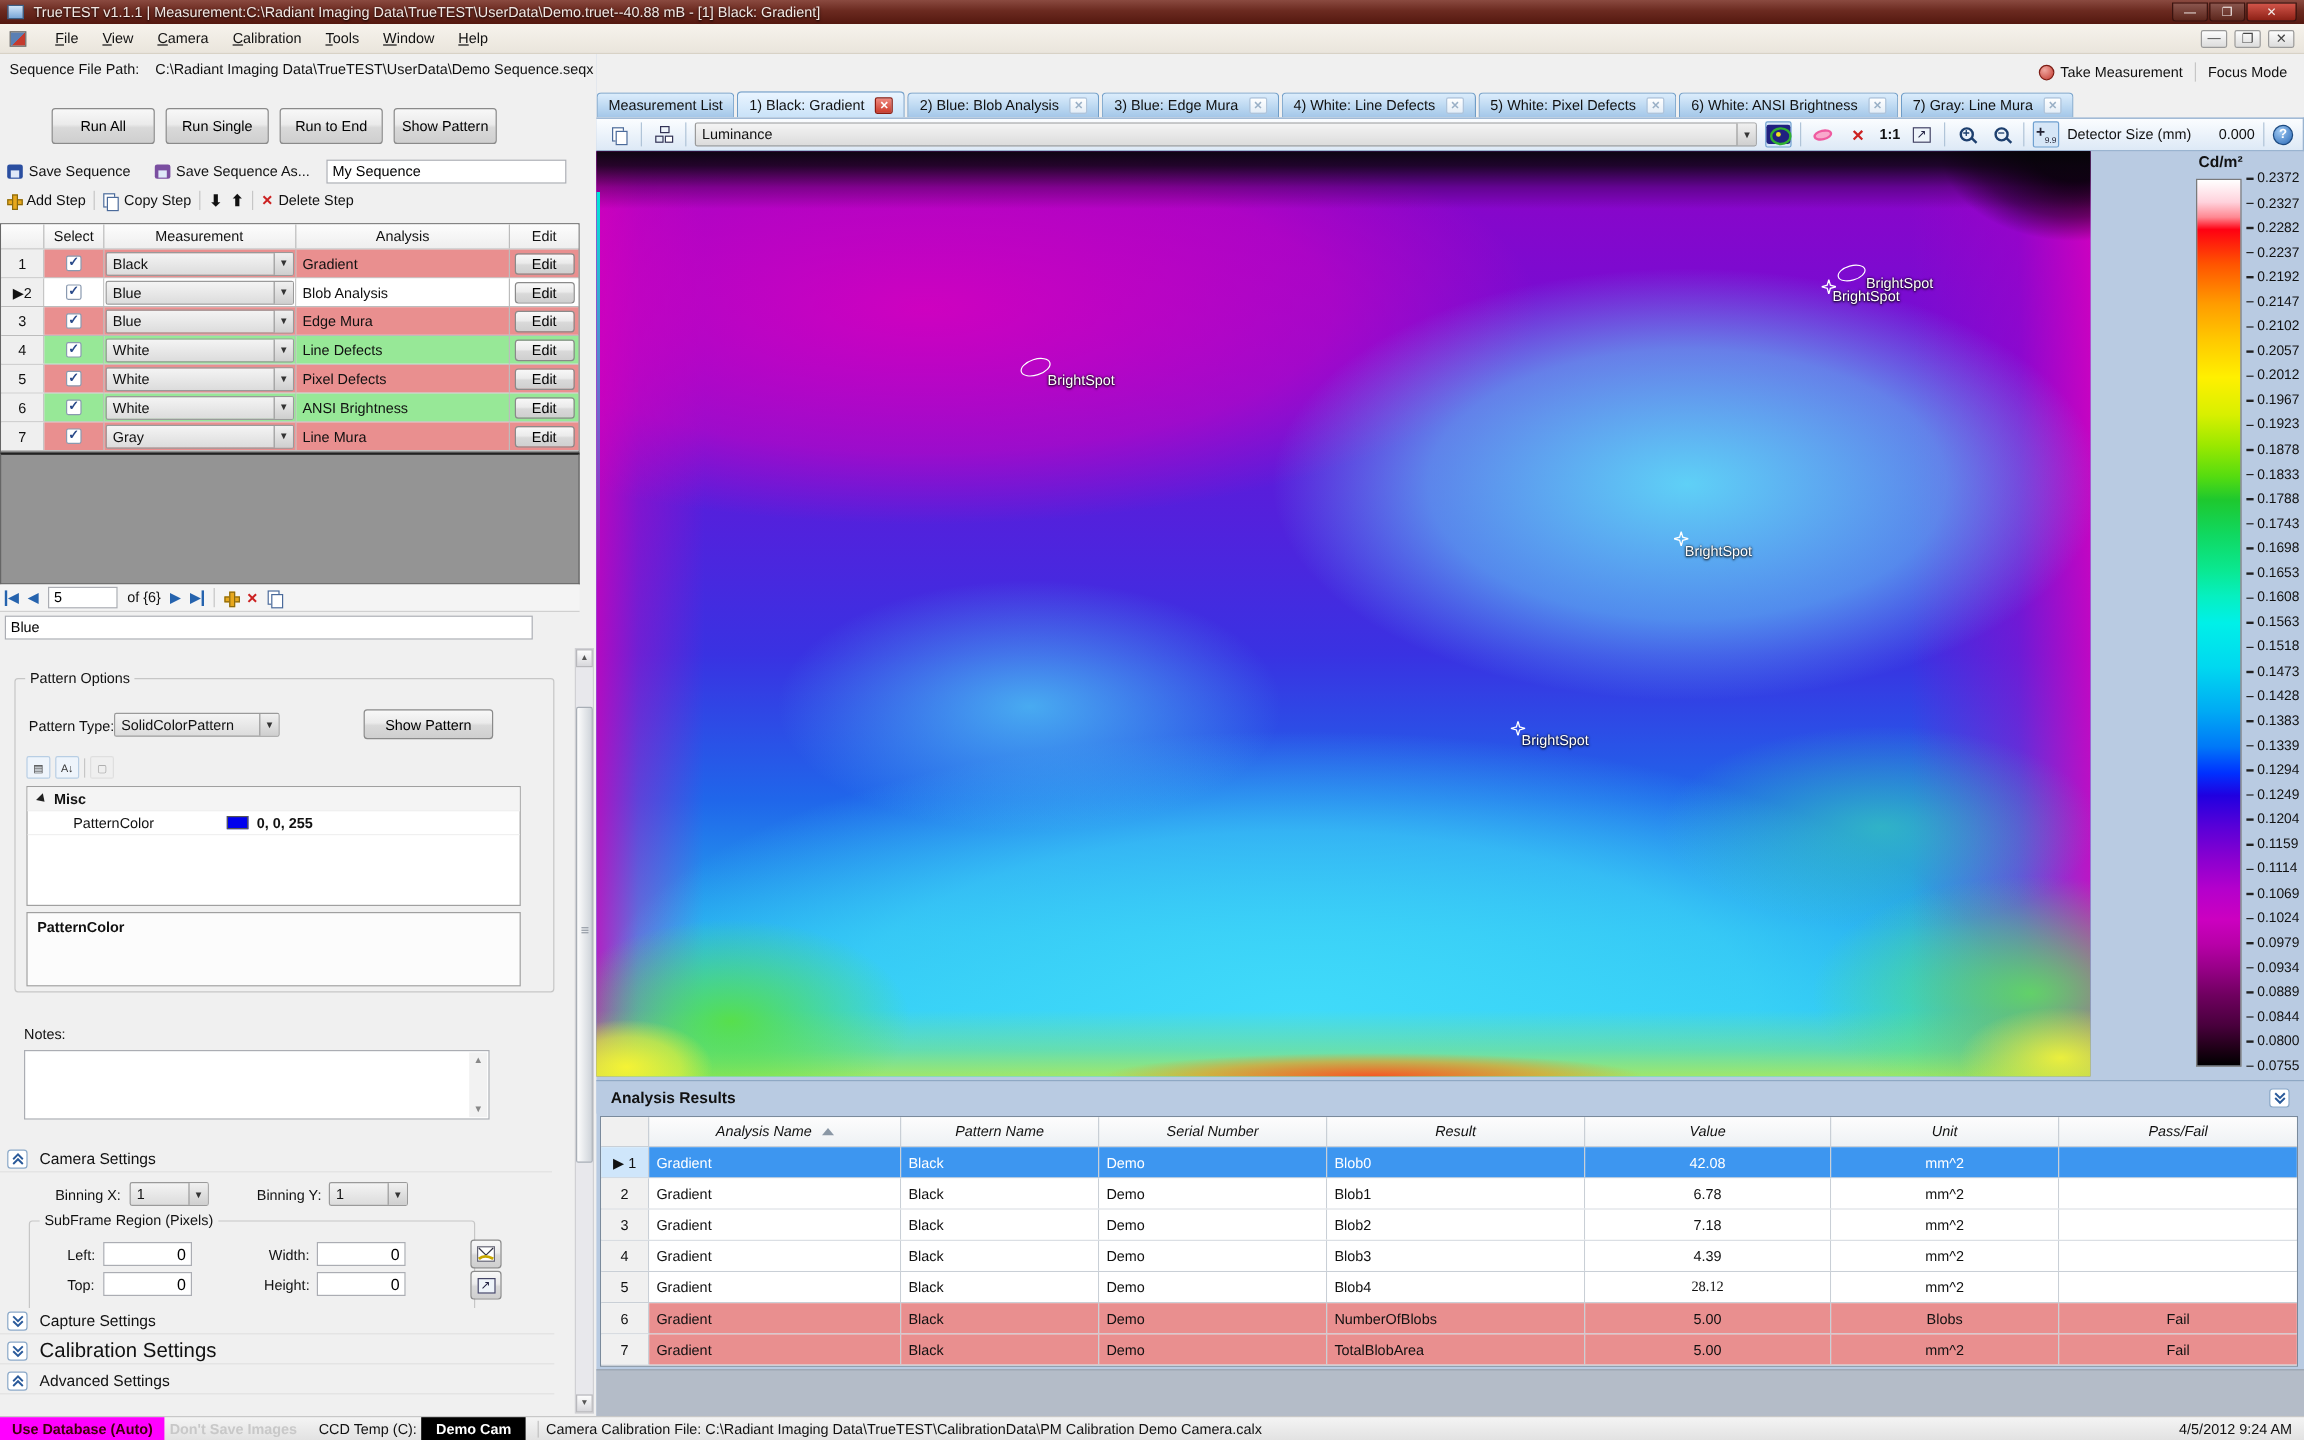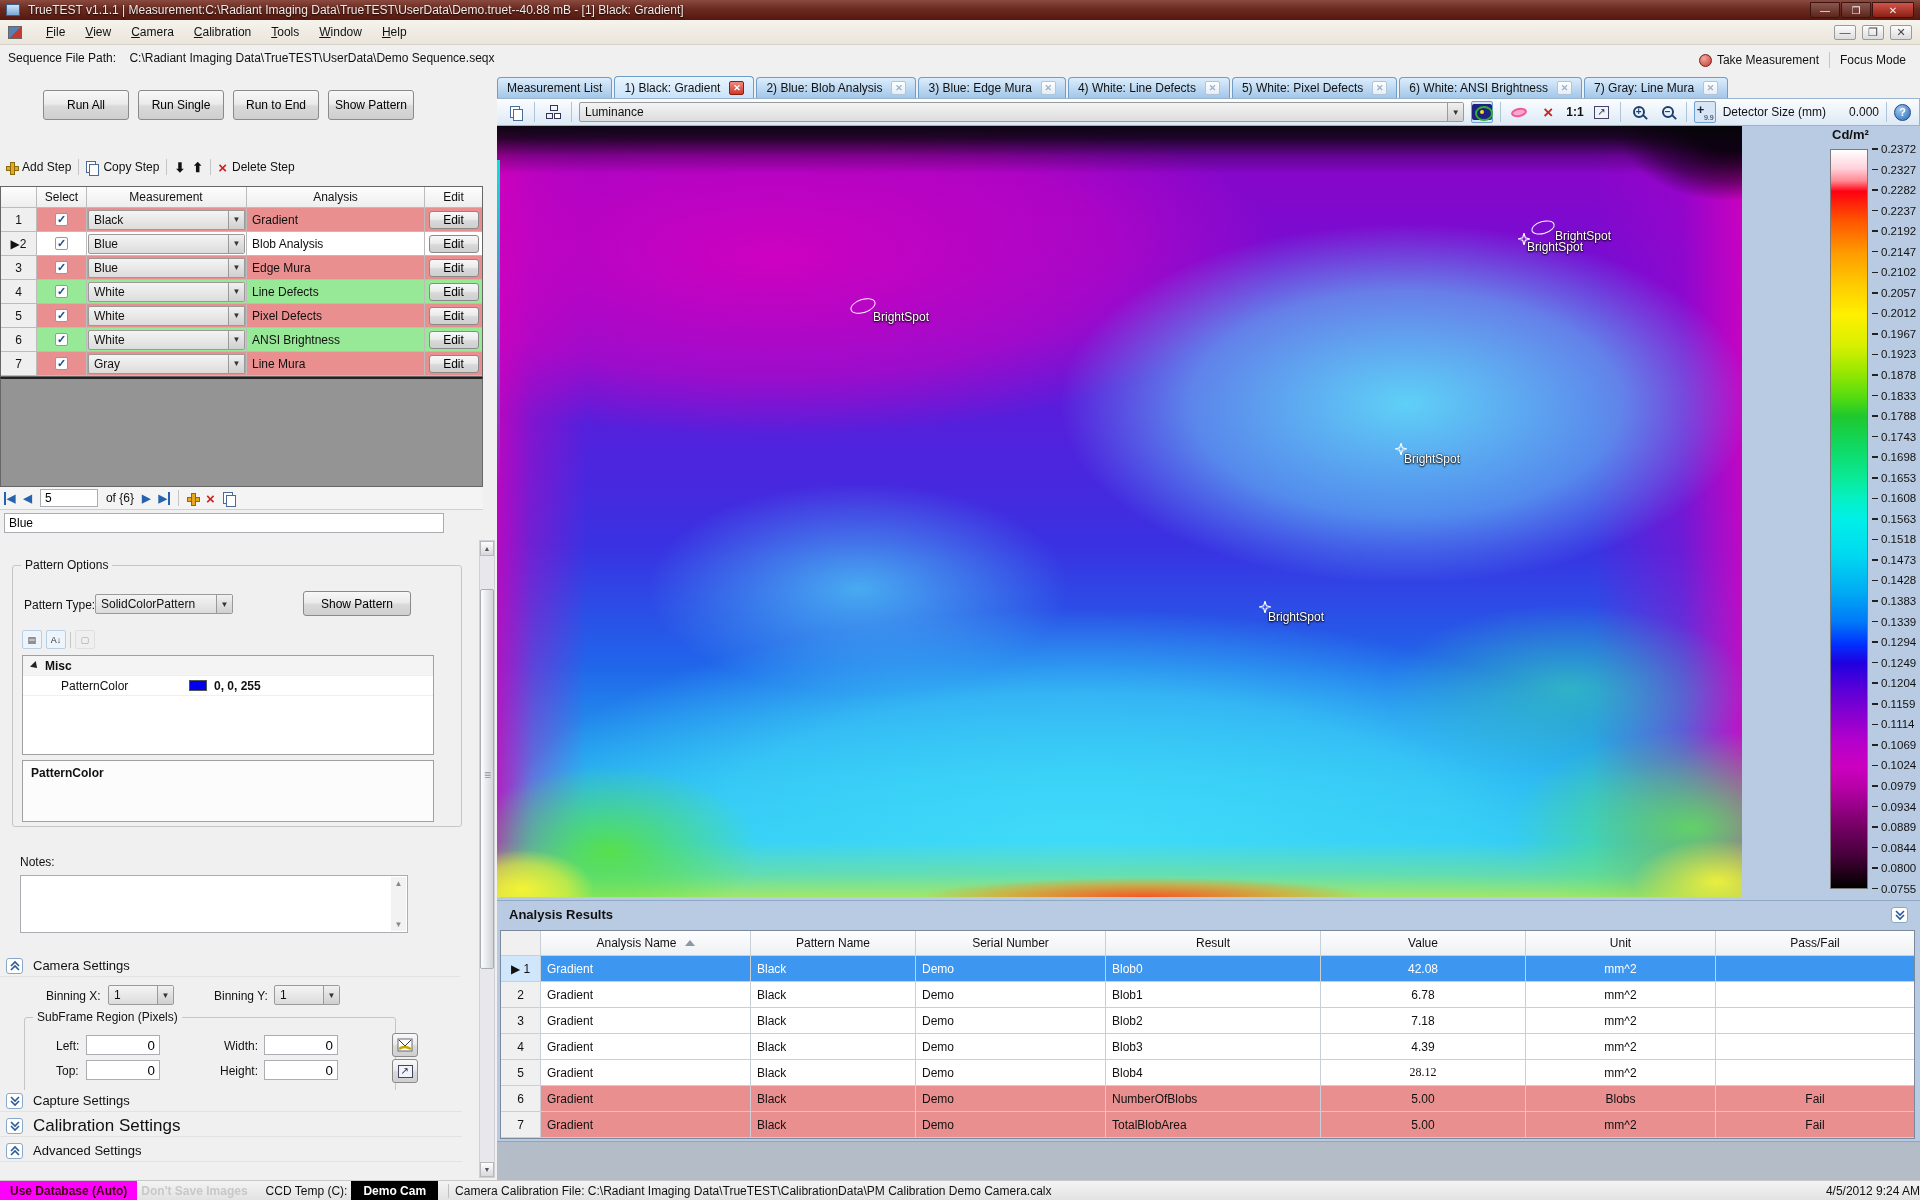--- a/index.html
+++ b/index.html
@@ -216,39 +216,39 @@
 
   
   #results-hdr { position:absolute; left:0; top:855px; width:1423px; height:28px; background:#b9cbe2;
     border-top:1px solid #8fa8c4; display:flex; align-items:center; padding:0 12px; }
   #results-hdr b { font-size:13px; }
   #results-collapse { margin-left:auto; }
   #results-table { position:absolute; left:3px; top:885px; width:1415px; background:#fff; border:1px solid #7a8a9c; }
   .rt-row { display:flex; height:26px; border-bottom:1px solid #c9cfd6; }
   .rt-cell { border-right:1px solid #c9cfd6; display:flex; align-items:center; overflow:hidden; padding:0 6px; white-space:nowrap; }
   .rt-head { background:linear-gradient(180deg,#fdfdfd,#eef1f4); height:25px; }
-  .rt-head .rt-cell { justify-content:center; }
+  .rt-head .rt-cell { justify-content:center;font-style:italic; }
   .rt-c0 { width:40px; justify-content:center; background:#f0f0f0; padding:0; }
   .rt-c1 { width:210px; } .rt-c2 { width:165px; } .rt-c3 { width:190px; } .rt-c4 { width:215px; }
   .rt-c5 { width:205px; justify-content:center; } .rt-c6 { width:190px; justify-content:center; }
   .rt-c7 { width:198px; justify-content:center; border-right:none; }
   .sort-arrow { width:0; height:0; border-left:5px solid transparent; border-right:5px solid transparent;
     border-bottom:6px solid #8a97a5; margin-left:8px; }
   #results-footer { position:absolute; left:0; top:1096px; width:1423px; height:39px; background:#b4bcc8; border-top:1px solid #98a2b0; }
 
   
   #statusbar { position:absolute; left:0; top:1180px; width:1920px; height:20px;
     background:linear-gradient(180deg,#f4f4f4,#e2e2e2); border-top:1px solid #c8c8c8;
     display:flex; align-items:center; font-size:12px; }
   #sb-db { background:#ff00ff; color:#40000c; font-weight:bold; padding:2px 10px; height:20px; display:flex; align-items:center; }
   #sb-nosave { color:#c8c8c8; font-weight:bold; padding:0 4px; }
   #sb-ccd { padding:0 4px 0 14px; }
   #sb-cam { background:#000; color:#fff; font-weight:bold; padding:2px 12px; height:20px; display:flex; align-items:center; }
   #sb-calib { border-left:1px solid #c0c0c0; margin-left:10px; padding-left:6px; flex:1; }
-  #sb-time { padding-right:0; }
+  #sb-time { padding-right:10px; }
 </style>
 </head>
 <body>
 
 <div id="titlebar">
   <span class="win-icon"></span>
   <span id="title-text">TrueTEST v1.1.1  |  Measurement:C:\Radiant Imaging Data\TrueTEST\UserData\Demo.truet--40.88 mB - [1] Black: Gradient]</span>
   <span id="caption-buttons">
     <span class="cap-btn">—</span>
     <span class="cap-btn">❐</span>
@@ -272,20 +272,31 @@
     <span>C:\Radiant Imaging Data\TrueTEST\UserData\Demo Sequence.seqx</span>
   </div>
 
   <div id="run-buttons" class="abs" style="left:43px; top:45px; display:flex; gap:9px;">
       <button class="push-btn" style="width: 86px; height: 30px;">Run All</button>
       <button class="push-btn" style="width: 86px; height: 30px;">Run Single</button>
       <button class="push-btn" style="width: 86px; height: 30px;">Run to End</button>
       <button class="push-btn" style="width: 86px; height: 30px;">Show Pattern</button>
     </div>
 
+  <div id="save-row">
+    <span class="tool-label">
+      <span class="disk-icon"></span>
+      <span>Save Sequence</span>
+    </span>
+    <span class="tool-label" style="margin-left:14px;">
+      <span class="disk-icon" style="background:#7a4ea0;"></span>
+      <span>Save Sequence As...</span>
+    </span>
+    <input class="textbox" style="width: 200px; margin-left: 8px;" value="My Sequence">
+  </div>
 
   <div id="step-row">
     <span class="tool-label">
       <span class="plus-glyph"></span>
       <span>Add Step</span>
     </span>
     <span class="vsep"></span>
     <span class="tool-label">
       <span class="copy-glyph"></span>
       <span>Copy Step</span>

